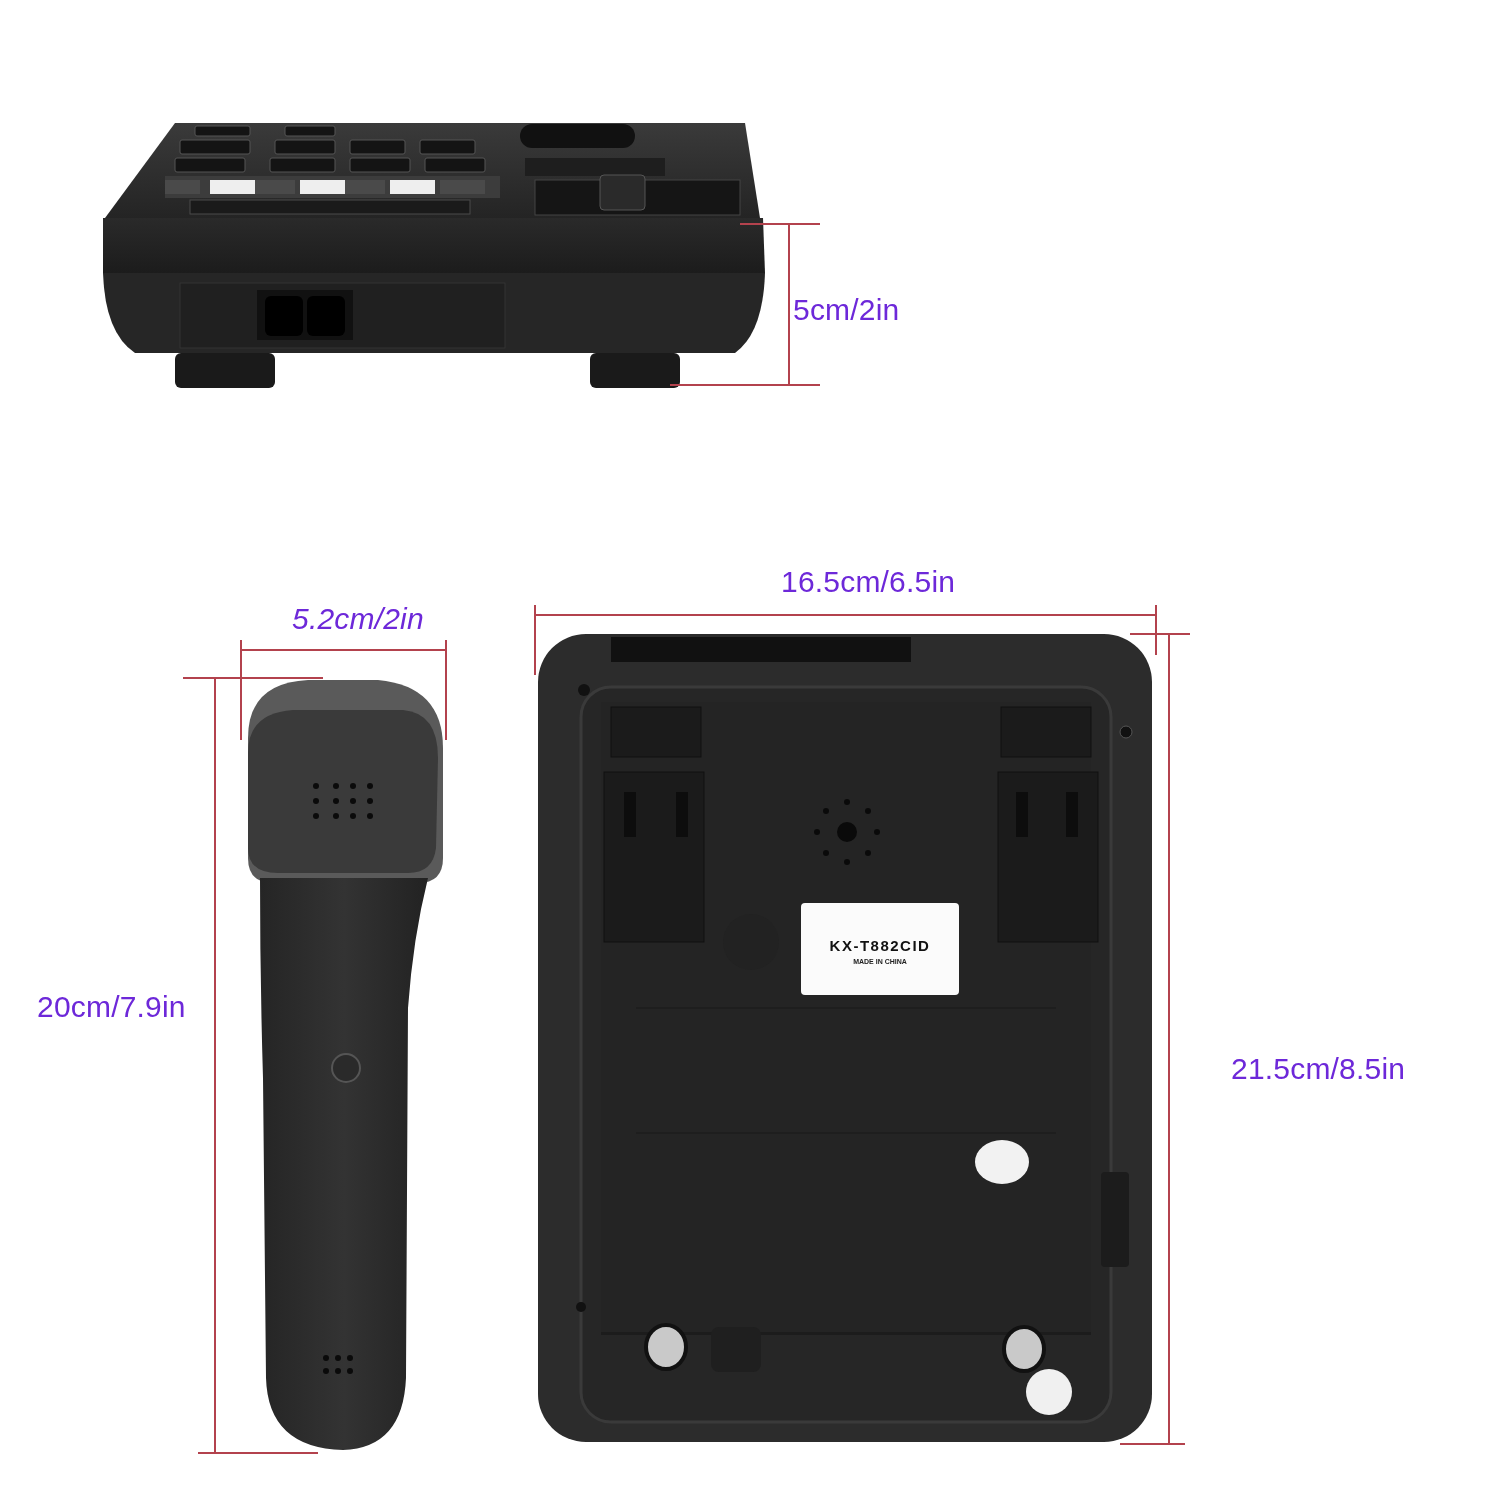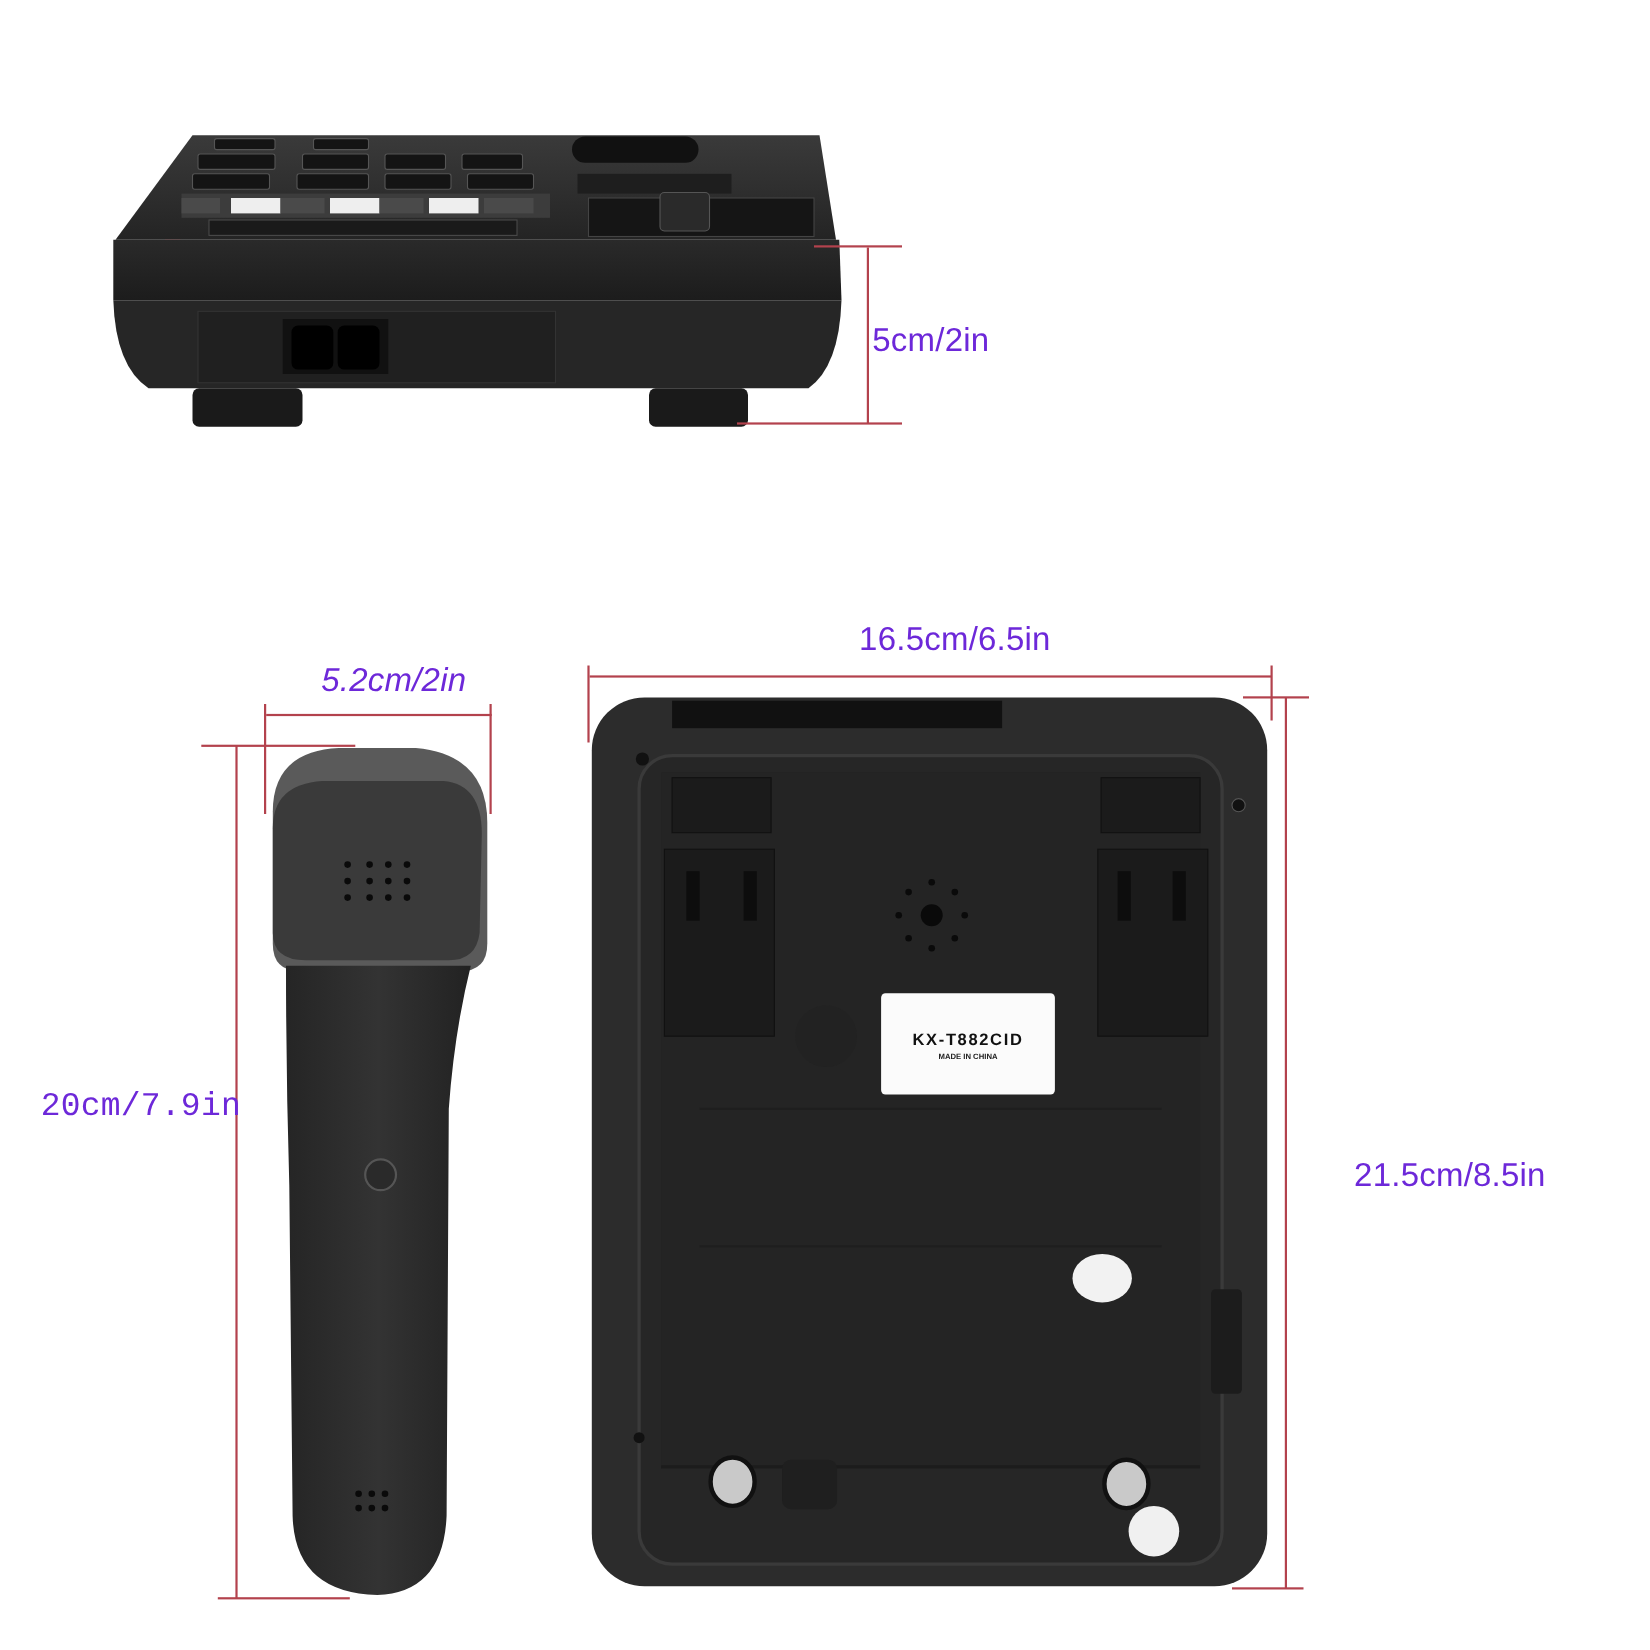--- a/index.html
+++ b/index.html
@@ -81,21 +81,21 @@
 <span class="dim-label" style="left:793px;top:293px;">5cm/2in</span>
 
 <span class="dim-label" style="left:292px;top:602px;font-style:italic;">5.2cm/2in</span>
 <div class="dline" style="left:242px;top:649px;width:205px;height:2px;"></div>
 <div class="tick" style="left:240px;top:640px;width:2px;height:100px;"></div>
 <div class="tick" style="left:445px;top:640px;width:2px;height:100px;"></div>
 
 <div class="dline" style="left:214px;top:678px;width:2px;height:775px;"></div>
 <div class="tick" style="left:183px;top:677px;width:140px;height:2px;"></div>
 <div class="tick" style="left:198px;top:1452px;width:120px;height:2px;"></div>
-<span class="dim-label" style="left:37px;top:990px;font-family:Liberation Mono, monospace;">20cm/7.9in</span>
+<span class="dim-label" style="left:37px;top:990px;">20cm/7.9in</span>
 
 <div class="abs" style="left:238px;top:678px;width:210px;height:780px;">
   <svg width="210" height="780">
     <defs>
       <linearGradient id="hg" x1="0" y1="0" x2="1" y2="0">
         <stop offset="0" stop-color="#252525"></stop>
           <stop offset="0.5" stop-color="#333"></stop>
           <stop offset="1" stop-color="#222"></stop>
       </linearGradient>
     </defs>

